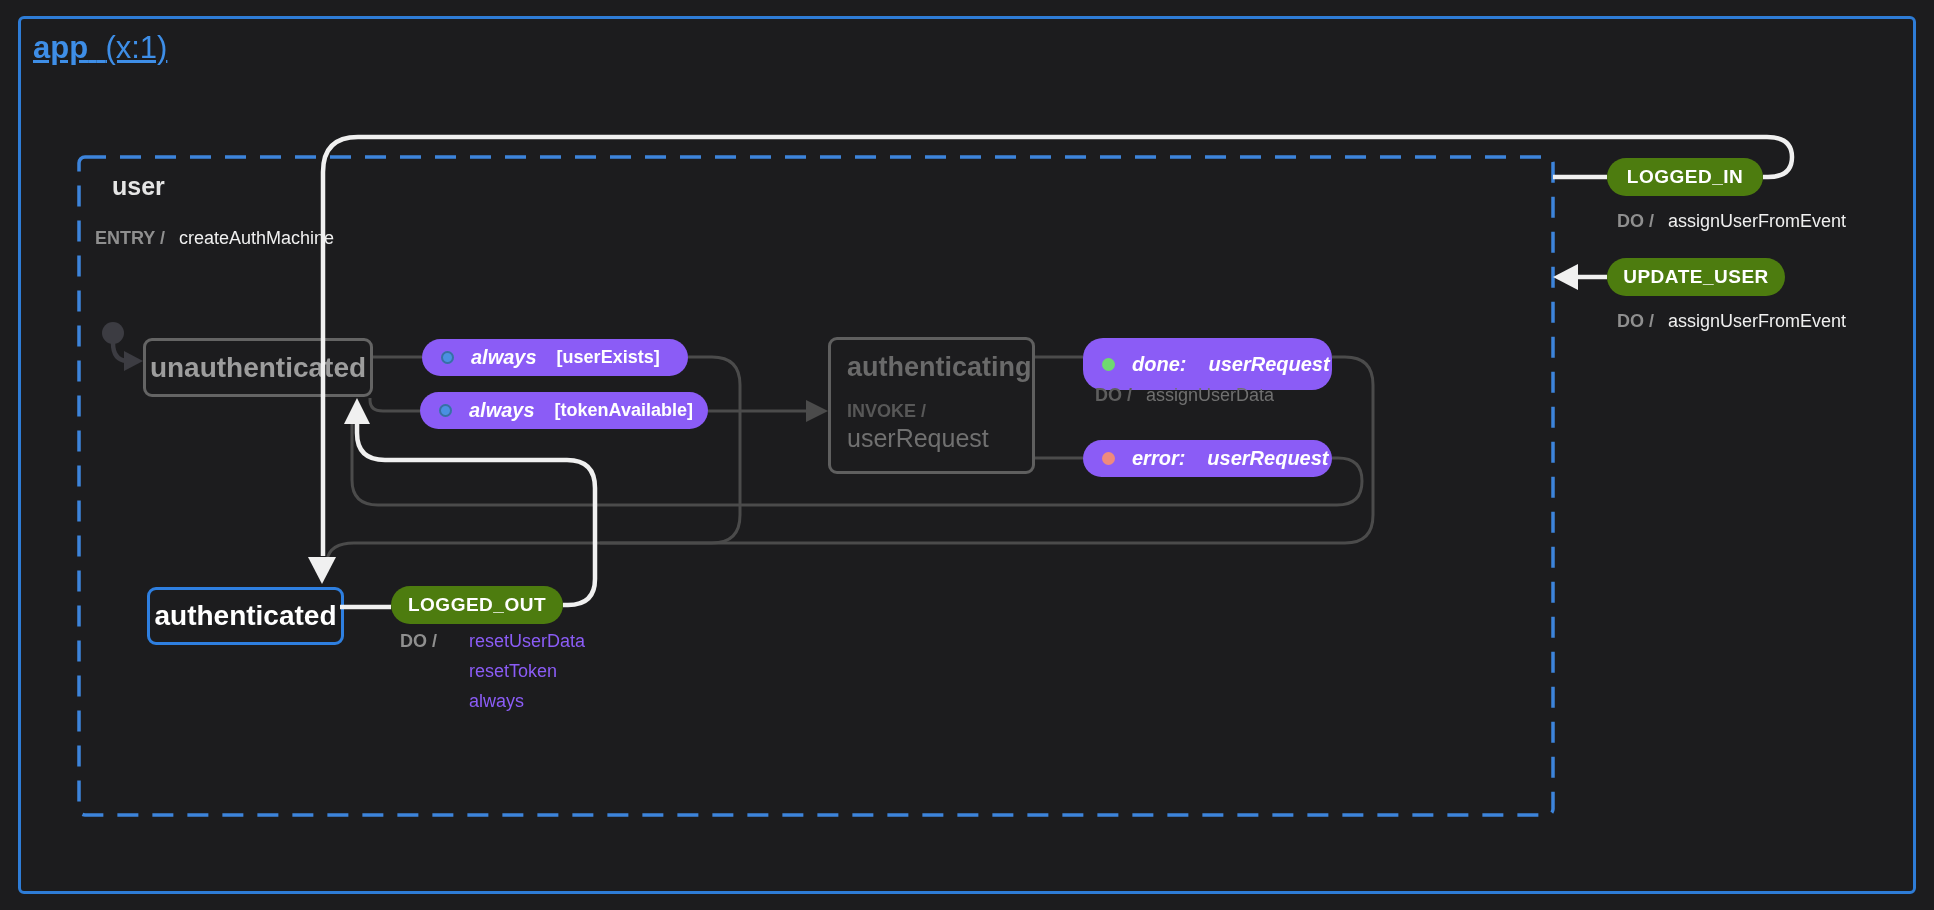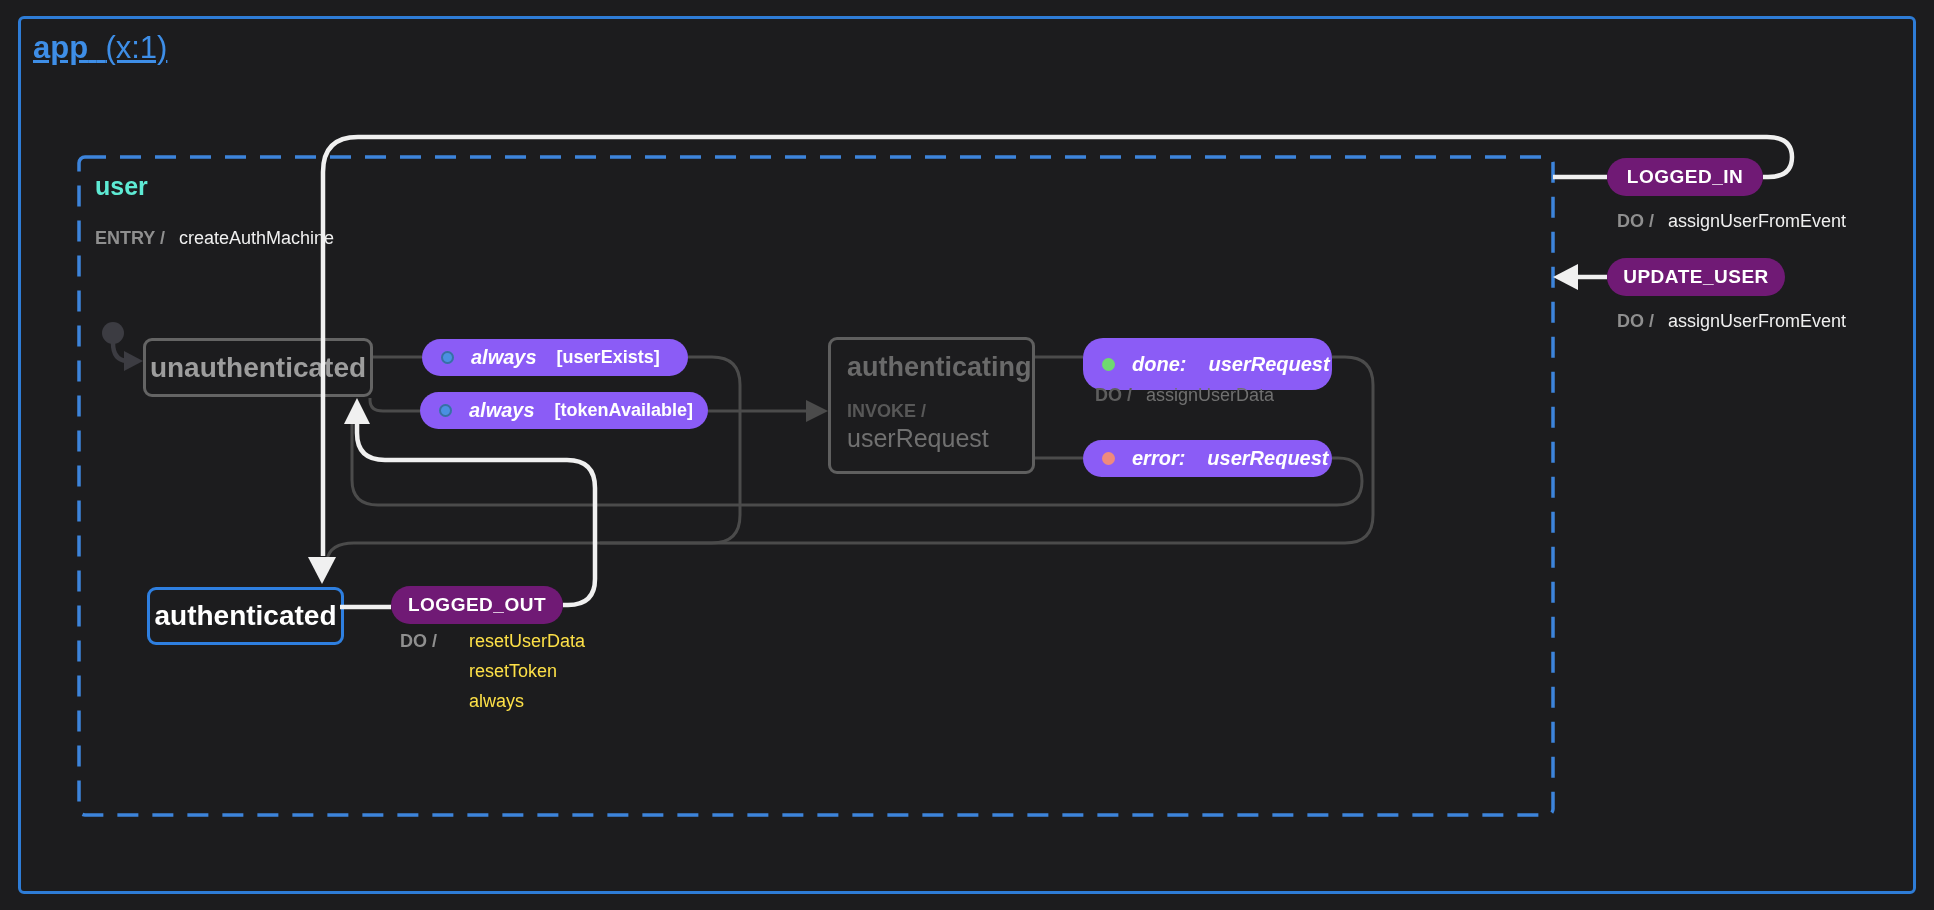--- a/index.html
+++ b/index.html
@@ -16,21 +16,21 @@
   }
   .app-title{
     left:33px;top:30px;font-size:31px;color:#3e8ee7;
     text-decoration:underline;cursor:pointer;white-space:nowrap;
   }
   .app-title .t-bold{font-weight:bold;text-align:center;}
   .app-title .t-reg{font-weight:normal;}
   
   svg.edges{left:0;top:0;z-index:5;pointer-events:none;}
   .node{z-index:2;}
-  .machine-title{left:95px;top:172px;font-size:25px;font-weight:bold;color:#5eead4;}
+  .machine-title{left:112px;top:172px;font-size:25px;font-weight:bold;color:#e5e5e5;}
   .kv{display:flex;gap:14px;align-items:baseline;font-size:18px;white-space:nowrap;}
   .kv .k{font-weight:bold;color:#8f8f8f;}
   .kv .v{color:#f0f0f0;}
   .kv.dim .k{color:#5e5e5e;}
   .kv.dim .v{color:#707070;}
   .entry-row{left:95px;top:228px;}
   .statebox{
     border-radius:9px;display:flex;align-items:center;justify-content:center;
     background:transparent;box-sizing:border-box;white-space:nowrap;
   }
@@ -58,33 +58,33 @@
   .pill .guard{font-weight:bold;font-size:18px;color:#ffffff;margin-left:20px;}
   .pill .src{font-style:italic;font-weight:bold;font-size:20px;color:#ffffff;margin-left:22px;}
   .dot-blue{background:#4a90e2;box-shadow:0 0 0 2px #3a6ea5 inset;}
   .dot-green{background:#6fd96f;}
   .dot-red{background:#ef8a7d;}
   .p-userexists{left:422px;top:339px;width:266px;height:37px;}
   .p-token{left:420px;top:392px;width:288px;height:37px;}
   .p-done{left:1083px;top:338px;width:249px;height:52px;}
   .p-error{left:1083px;top:440px;width:249px;height:37px;}
   .evpill{
-    border-radius:20px;background:#701a75;display:flex;align-items:center;justify-content:center;
+    border-radius:20px;background:#4d7c0f;display:flex;align-items:center;justify-content:center;
     font-size:19px;font-weight:bold;color:#ffffff;letter-spacing:.5px;box-sizing:border-box;
     white-space:nowrap;cursor:pointer;
   }
   .p-loggedout{left:391px;top:586px;width:172px;height:38px;}
   .p-loggedin{left:1607px;top:158px;width:156px;height:38px;}
   .p-update{left:1607px;top:258px;width:178px;height:38px;}
   .do-done{left:1095px;top:385px;}
   .do-li{left:1617px;top:211px;}
   .do-uu{left:1617px;top:311px;}
   .do-block{left:400px;top:631px;display:grid;grid-template-columns:55px auto;column-gap:14px;row-gap:9px;font-size:18px;}
   .do-block .k{font-weight:bold;color:#8f8f8f;grid-column:1;}
-  .do-block .v{color:#fde047;grid-column:2;}
+  .do-block .v{color:#8b5cf6;grid-column:2;}
 </style>
 </head>
 <body>
 
 <div class="canvas">
 
   <div class="abs outer-border"></div>
 
   <div class="abs app-title">
     <span class="t-bold">app</span>

